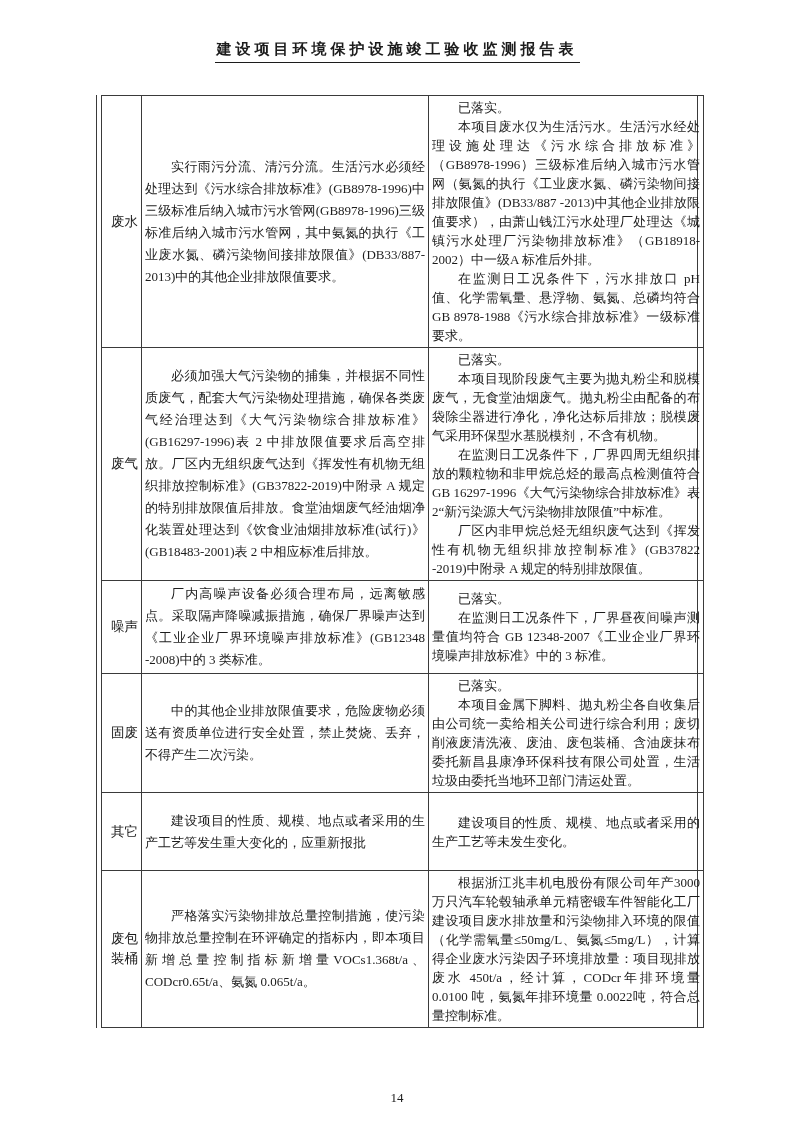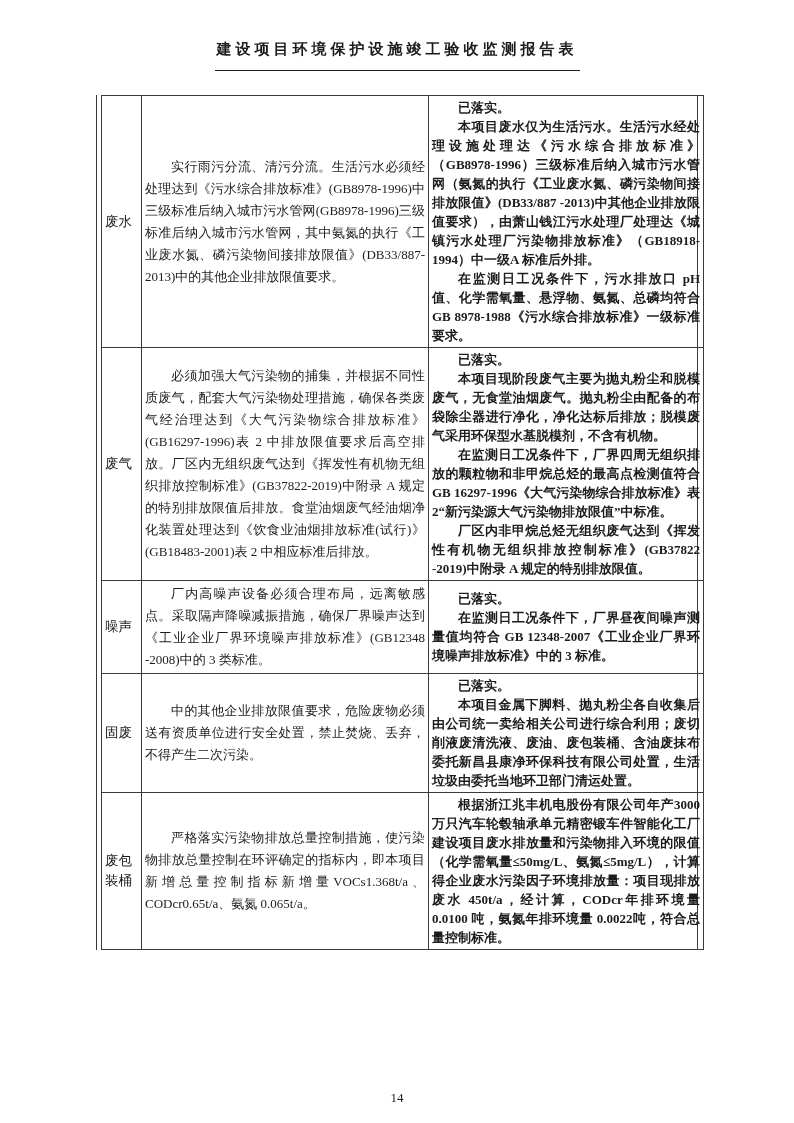--- a/index.html
+++ b/index.html
@@ -18,21 +18,21 @@
     left: 0;
     width: 100%;
     text-align: center;
   }
   .page-title span {
     display: inline-block;
     font-size: 15px;
     font-weight: bold;
     letter-spacing: 4px;
     border-bottom: 1px solid #1c1c1c;
-    padding: 0 2px 11px 2px;
+    padding: 0 2px 3px 2px;
   }
   .table-wrap {
     position: absolute;
     top: 95px;
     left: 96px;
     width: 602px;
     border-left: 1px solid #3a3a3a;
     border-right: 1px solid #3a3a3a;
     padding: 0 4px;
   }
@@ -41,41 +41,40 @@
     width: 100%;
     table-layout: fixed;
   }
   table.report td {
     border: 1px solid #3a3a3a;
     vertical-align: middle;
     padding: 2px 3px;
   }
   td.col-label {
     width: 40px;
-    text-align: left;
+    text-align: right;
     font-size: 13.5px;
     line-height: 20px;
     padding: 0 2px;
   }
   td.col-req { width: 287px; }
   td.col-res { width: 275px; }
   td.col-req p {
     margin: 0;
     font-size: 13px;
     line-height: 22px;
     text-align: justify;
     text-indent: 2em;
   }
   td.col-res p {
     margin: 0;
     font-size: 13px;
     line-height: 19px;
     text-align: justify;
     text-indent: 2em;
-    font-weight: bold;
   }
   tr.r0 { height: 243px; }
   tr.r1 { height: 225px; }
   tr.r2 { height: 92px; }
   tr.r3 { height: 115px; }
   tr.r4 { height: 78px; }
   tr.r5 { height: 149px; }
   .page-number {
     position: absolute;
     top: 1090px;
@@ -95,21 +94,21 @@
 <div class="table-wrap">
   <table class="report">
     <tbody>
       <tr class="r0">
         <td class="col-label">废水</td>
         <td class="col-req">
           <p>实行雨污分流、清污分流。生活污水必须经处理达到《污水综合排放标准》(GB8978-1996)中三级标准后纳入城市污水管网(GB8978-1996)三级标准后纳入城市污水管网，其中氨氮的执行《工业废水氮、磷污染物间接排放限值》(DB33/887-2013)中的其他企业排放限值要求。</p>
         </td>
         <td class="col-res">
           <p>已落实。</p>
-          <p>本项目废水仅为生活污水。生活污水经处理设施处理达《污水综合排放标准》（GB8978-1996）三级标准后纳入城市污水管网（氨氮的执行《工业废水氮、磷污染物间接排放限值》(DB33/887 -2013)中其他企业排放限值要求），由萧山钱江污水处理厂处理达《城镇污水处理厂污染物排放标准》（GB18918-1994）中一级A 标准后外排。</p>
+          <p>本项目废水仅为生活污水。生活污水经处理设施处理达《污水综合排放标准》（GB8978-1996）三级标准后纳入城市污水管网（氨氮的执行《工业废水氮、磷污染物间接排放限值》(DB33/887 -2013)中其他企业排放限值要求），由萧山钱江污水处理厂处理达《城镇污水处理厂污染物排放标准》（GB18918-2002）中一级A 标准后外排。</p>
           <p>在监测日工况条件下，污水排放口 pH 值、化学需氧量、悬浮物、氨氮、总磷均符合 GB 8978-1988《污水综合排放标准》一级标准要求。</p>
         </td>
       </tr>
       <tr class="r1">
         <td class="col-label">废气</td>
         <td class="col-req">
           <p>必须加强大气污染物的捕集，并根据不同性质废气，配套大气污染物处理措施，确保各类废气经治理达到《大气污染物综合排放标准》(GB16297-1996)表 2 中排放限值要求后高空排放。厂区内无组织废气达到《挥发性有机物无组织排放控制标准》(GB37822-2019)中附录 A 规定的特别排放限值后排放。食堂油烟废气经油烟净化装置处理达到《饮食业油烟排放标准(试行)》(GB18483-2001)表 2 中相应标准后排放。</p>
         </td>
         <td class="col-res">
           <p>已落实。</p>
@@ -131,20 +130,29 @@
       <tr class="r3">
         <td class="col-label">固废</td>
         <td class="col-req">
           <p>中的其他企业排放限值要求，危险废物必须送有资质单位进行安全处置，禁止焚烧、丢弃，不得产生二次污染。</p>
         </td>
         <td class="col-res">
           <p>已落实。</p>
           <p>本项目金属下脚料、抛丸粉尘各自收集后由公司统一卖给相关公司进行综合利用；废切削液废清洗液、废油、废包装桶、含油废抹布委托新昌县康净环保科技有限公司处置，生活垃圾由委托当地环卫部门清运处置。</p>
         </td>
       </tr>
+      <tr class="r4">
+        <td class="col-label">其它</td>
+        <td class="col-req">
+          <p>建设项目的性质、规模、地点或者采用的生产工艺等发生重大变化的，应重新报批</p>
+        </td>
+        <td class="col-res">
+          <p>建设项目的性质、规模、地点或者采用的生产工艺等未发生变化。</p>
+        </td>
+      </tr>
       <tr class="r5">
         <td class="col-label">废包装桶</td>
         <td class="col-req">
           <p>严格落实污染物排放总量控制措施，使污染物排放总量控制在环评确定的指标内，即本项目新增总量控制指标新增量VOCs1.368t/a、CODcr0.65t/a、氨氮 0.065t/a。</p>
         </td>
         <td class="col-res">
           <p>根据浙江兆丰机电股份有限公司年产3000 万只汽车轮毂轴承单元精密锻车件智能化工厂建设项目废水排放量和污染物排入环境的限值（化学需氧量≤50mg/L、氨氮≤5mg/L），计算得企业废水污染因子环境排放量：项目现排放废水 450t/a，经计算，CODcr年排环境量 0.0100 吨，氨氮年排环境量 0.0022吨，符合总量控制标准。</p>
         </td>
       </tr>
     </tbody>

